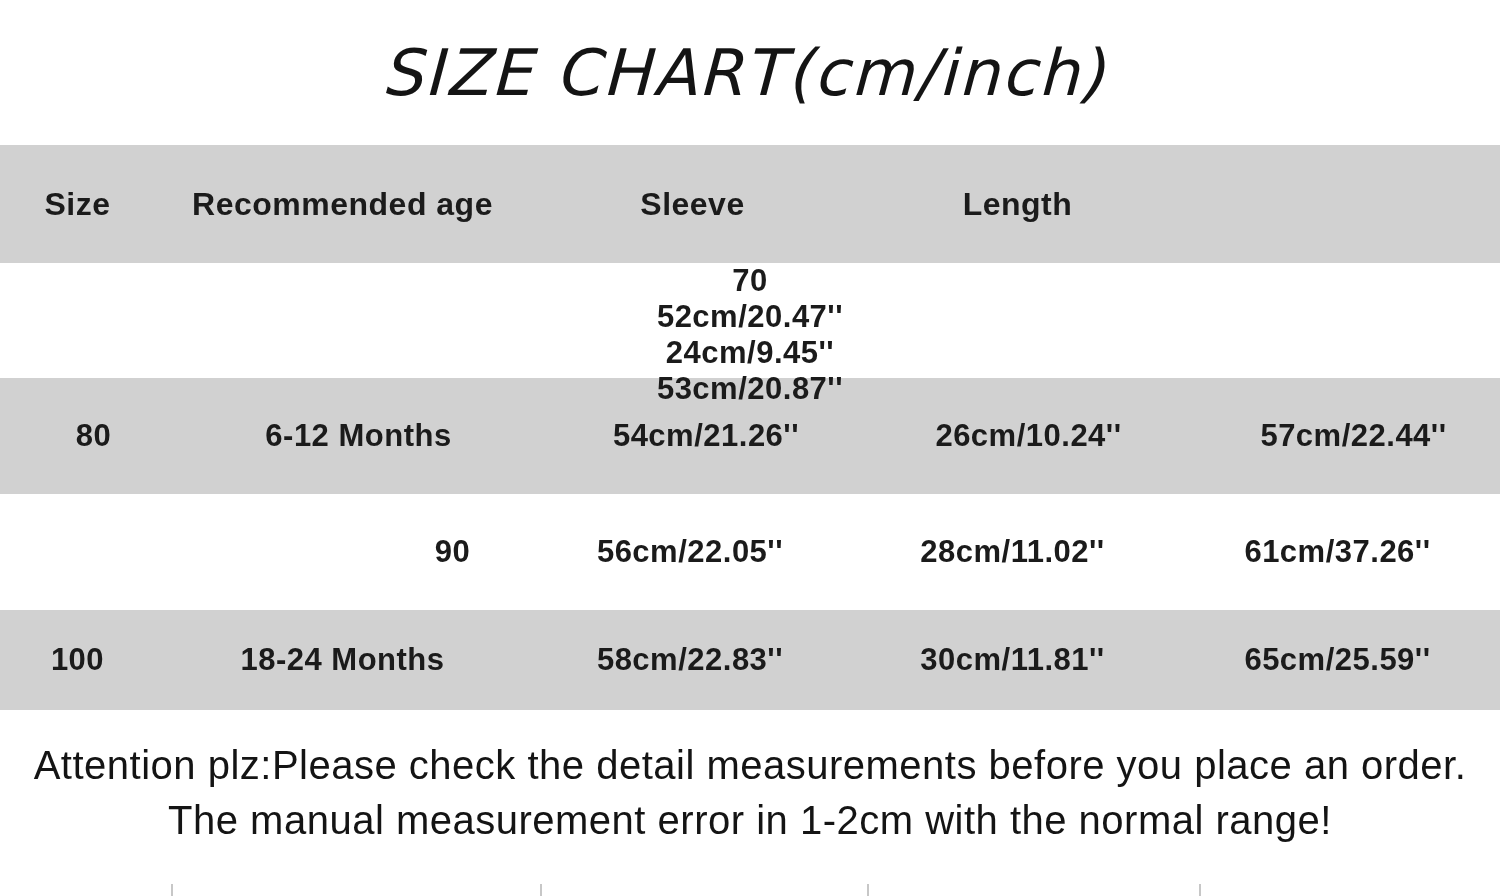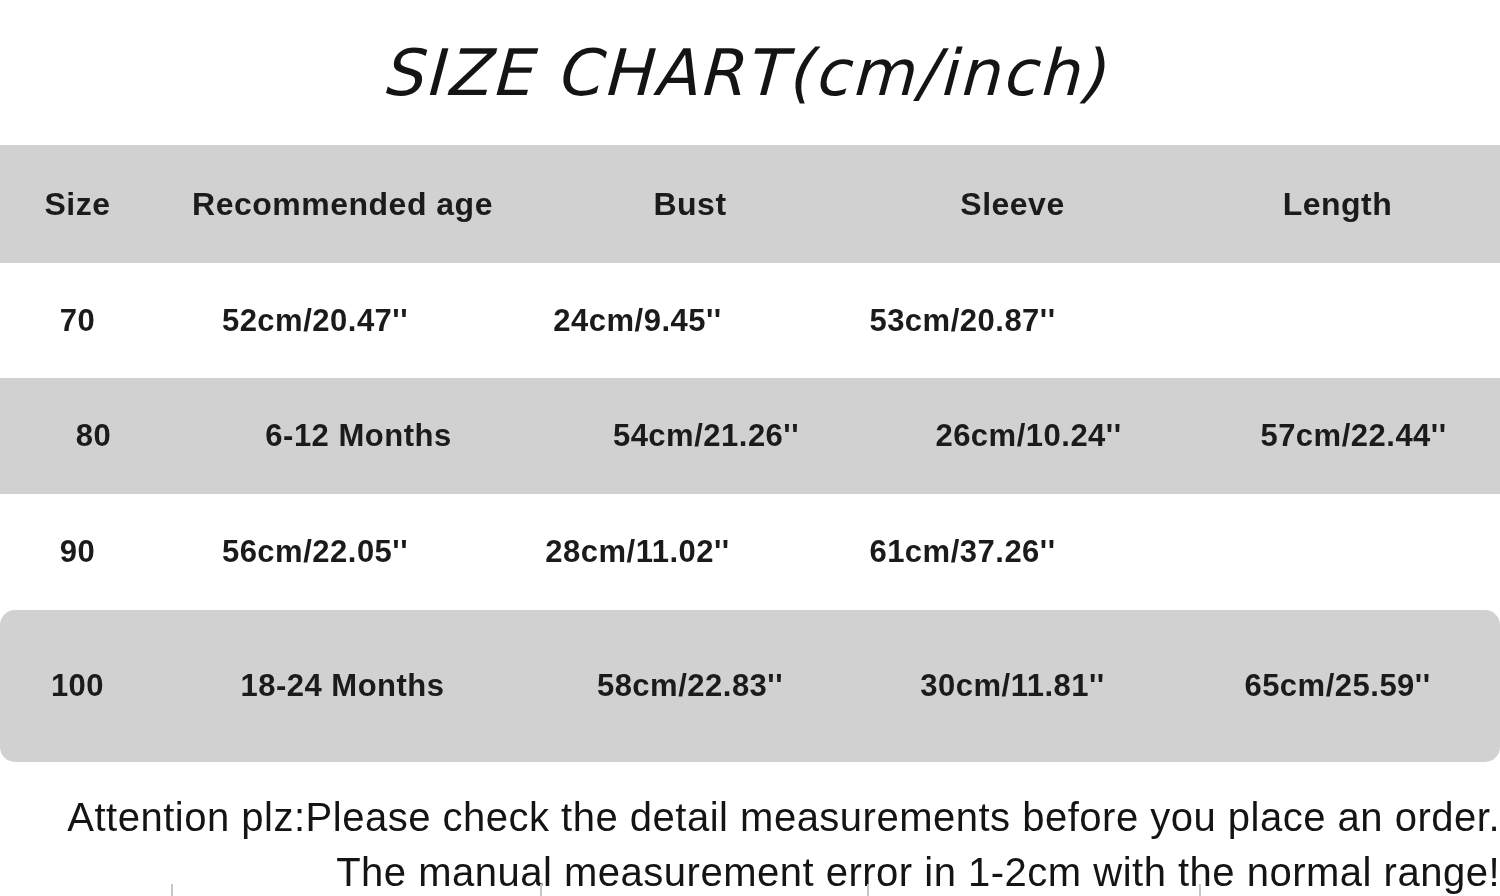--- a/index.html
+++ b/index.html
@@ -34,41 +34,41 @@
   }
   .size-table {
     width: 1500px;
   }
   .row {
     display: flex;
     align-items: center;
     width: 100%;
   }
   .row.header-row   { height: 118px; background: #d1d1d1; }
-  .row.data-row-0   { height: 115px; background: #ffffff; }
+  .row.data-row-0   { height: 115px; background: #ffffff; flex-direction: column; }
   .row.data-row-1   { height: 116px; background: #d1d1d1; padding-left: 16px; }
-  .row.data-row-2   { height: 116px; background: #ffffff; }
-  .row.data-row-3   { height: 152px; background: #d1d1d1; border-radius: 15px; }
+  .row.data-row-2   { height: 116px; background: #ffffff; justify-content: flex-end; }
+  .row.data-row-3   { height: 100px; background: #d1d1d1; }
   .cell {
     text-align: center;
     font-weight: bold;
     font-size: 31px;
     letter-spacing: 0.5px;
     color: #1b1b1b;
     white-space: nowrap;
   }
   .c1 { width: 155px; }
   .c2 { width: 375px; }
   .c3 { width: 320px; }
   .c4 { width: 325px; }
   .c5 { width: 325px; }
   .header-row .cell { font-size: 32px; }
   .note-area {
     padding-top: 28px;
-    text-align: right;
+    text-align: center;
     font-size: 40px;
     line-height: 55px;
     color: #141414;
     letter-spacing: 0.5px;
   }
   .grid-tick {
     position: absolute;
     bottom: 0;
     width: 2px;
     height: 12px;
@@ -86,21 +86,20 @@
 
   <div class="title-area">
     <h1 class="title">SIZE CHART(cm/inch)</h1>
   </div>
 
   <div class="size-table">
 
     <div class="row header-row">
       <div class="cell c1">Size</div>
       <div class="cell c2">Recommended age</div>
-      <div class="cell c3">Bust</div>
       <div class="cell c4">Sleeve</div>
       <div class="cell c5">Length</div>
     </div>
 
     <div class="row data-row-0">
       <div class="cell c1">70</div>
       <div class="cell c3">52cm/20.47''</div>
       <div class="cell c4">24cm/9.45''</div>
       <div class="cell c5">53cm/20.87''</div>
     </div>

